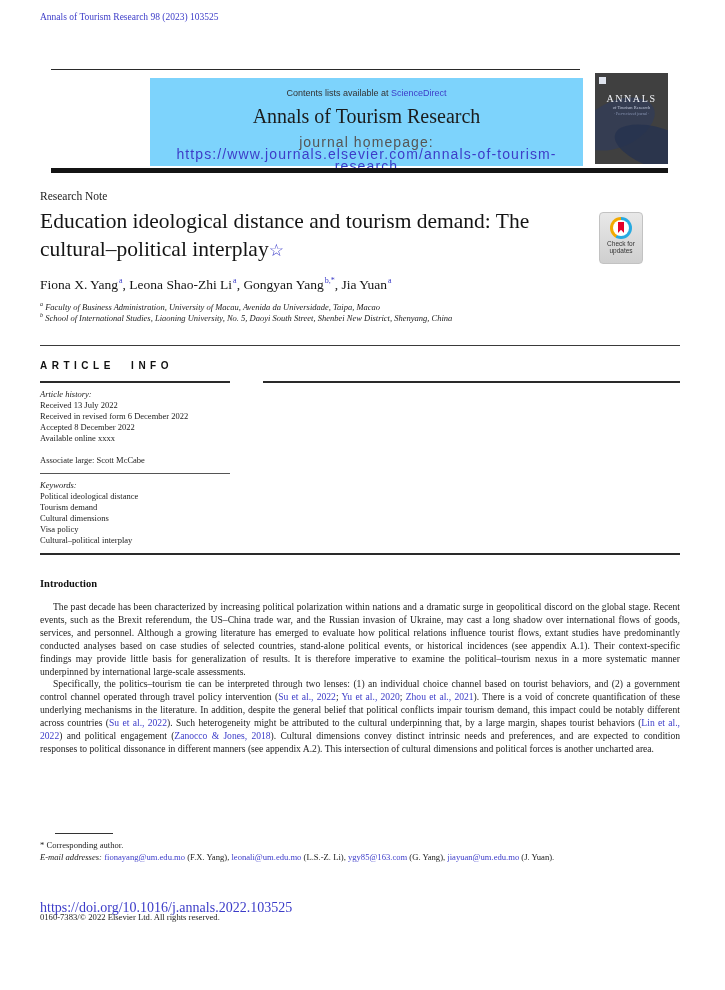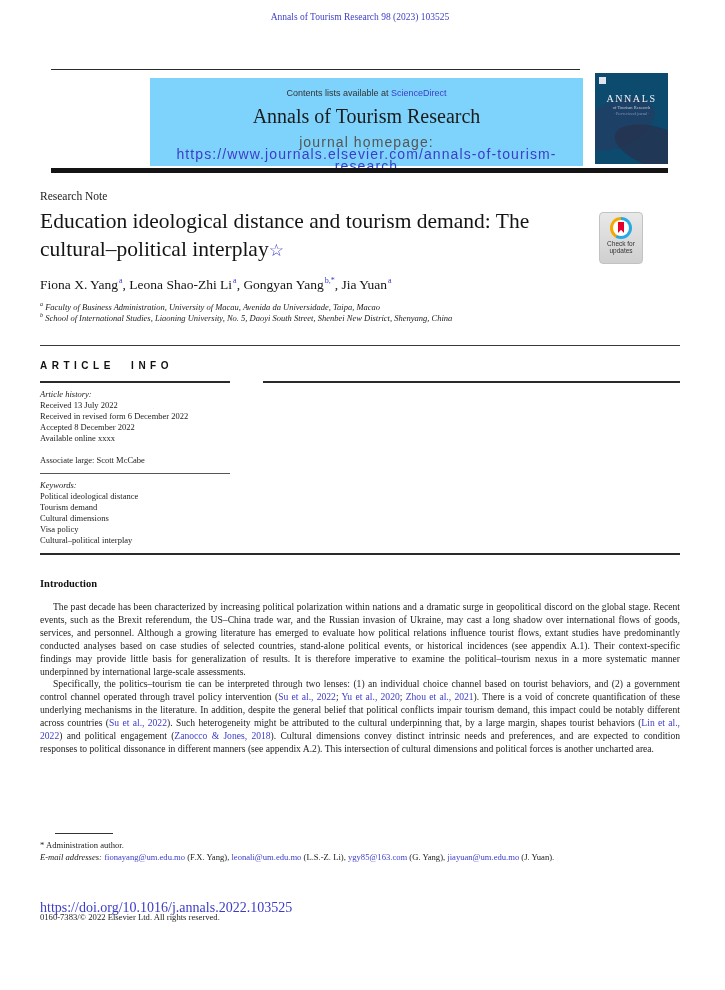--- a/index.html
+++ b/index.html
@@ -1,41 +1,41 @@
 <!DOCTYPE html>
 <html><head>
 <meta charset="utf-8">
 <style>
   html,body{margin:0;padding:0;background:#888;}
   .page{position:relative;width:725px;height:990px;background:#ffffff;margin:0 auto;
         font-family:"Liberation Serif", serif;color:#1c1c1c;overflow:hidden;}
 
   
-  .top-cite{position:absolute;top:12px;left:40px;width:640px;text-align:center;
+  .top-cite{position:absolute;top:12px;left:40px;width:640px;text-align:left;
             font-size:9.5px;color:#3c3cc8;}
 
   
   .rule-thin{position:absolute;top:69px;left:51px;width:529px;height:1px;background:#2a2a2a;}
   .rule-thick{position:absolute;top:168px;left:51px;width:617px;height:5px;background:#141414;}
 
   .elsevier{position:absolute;top:74px;left:51px;width:82px;height:92px;text-align:center;}
   .elsevier svg{display:block;margin:0 auto;}
   .els-word{font-family:"Liberation Serif",serif;font-size:15px;color:#ef8c1a;
             letter-spacing:0.5px;margin-top:-2px;}
 
   .mast-panel{position:absolute;top:78px;left:150px;width:433px;height:88px;background:#7dd3fc;
               text-align:center;}
   .contents-line{margin-top:10px;font-family:"Liberation Sans",sans-serif;font-size:9px;color:#333;}
   .jtitle{margin-top:7px;font-size:20px;color:#1b1b1b;}
   .homepage{margin:8px auto 0;width:420px;font-family:"Liberation Sans",sans-serif;
             font-size:14px;letter-spacing:1.1px;line-height:12px;color:#555;overflow-wrap:break-word;}
 
   .link{color:#3c3cc8;cursor:pointer;}
 
-  .cover{position:absolute;top:73px;left:595px;width:73px;height:91px;background:#0c4a6e;
+  .cover{position:absolute;top:73px;left:595px;width:73px;height:91px;background:#404040;
          overflow:hidden;text-align:center;}
   .cover .swirl1{position:absolute;top:28px;left:-18px;width:80px;height:46px;background:#2c3b60;
                  border-radius:50%;transform:rotate(-24deg);opacity:.55;}
   .cover .swirl2{position:absolute;top:55px;left:18px;width:90px;height:40px;background:#25324f;
                  border-radius:50%;transform:rotate(18deg);opacity:.8;}
   .cover-mark{position:absolute;top:4px;left:4px;width:7px;height:7px;background:#dfe4ee;}
   .cover-topline{position:absolute;top:5px;left:16px;width:52px;font-size:3px;color:#8d9ab9;
                  text-align:justify;letter-spacing:.4px;}
   .cover-title{position:relative;margin-top:20px;font-size:10px;letter-spacing:1.6px;color:#f2f4f8;}
   .cover-sub{position:relative;font-size:4.5px;color:#c3cbdd;margin-top:1px;}
@@ -166,20 +166,20 @@
   <div class="rule-full-2"></div>
 
   <div class="intro-head">Introduction</div>
   <div class="body-text">
     <p><span>The past decade has been characterized by increasing political polarization within nations and a dramatic surge in geopolitical discord on the global stage. Recent events, such as the Brexit referendum, the US–China trade war, and the Russian invasion of Ukraine, may cast a long shadow over international flows of goods, services, and personnel. Although a growing literature has emerged to evaluate how political relations influence tourist flows, extant studies have predominantly conducted analyses based on case studies of selected countries, stand-alone political events, or historical incidences (see appendix A.1). Their context-specific findings may provide little basis for generalization of results. It is therefore imperative to examine the political–tourism nexus in a more systematic manner underpinned by international large-scale assessments.</span></p>
     <p><span>Specifically, the politics–tourism tie can be interpreted through two lenses: (1) an individual choice channel based on tourist behaviors, and (2) a government control channel operated through travel policy intervention (</span><span class="cite">Su et al., 2022</span><span>; </span><span class="cite">Yu et al., 2020</span><span>; </span><span class="cite">Zhou et al., 2021</span><span>). There is a void of concrete quantification of these underlying mechanisms in the literature. In addition, despite the general belief that political conflicts impair tourism demand, this impact could be notably different across countries (</span><span class="cite">Su et al., 2022</span><span>). Such heterogeneity might be attributed to the cultural underpinning that, by a large margin, shapes tourist behaviors (</span><span class="cite">Lin et al., 2022</span><span>) and political engagement (</span><span class="cite">Zanocco &amp; Jones, 2018</span><span>). Cultural dimensions convey distinct intrinsic needs and preferences, and are expected to condition responses to political dissonance in different manners (see appendix A.2). This intersection of cultural dimensions and political forces is another uncharted area.</span></p>
   </div>
 
   <div class="fn-rule"></div>
   <div class="footnotes">
-    <p class="fn">* Administration author.</p>
+    <p class="fn">* Corresponding author.</p>
     <p class="fn"><span class="fn-ital">E-mail addresses: </span><span class="cite">fionayang@um.edu.mo</span><span> (F.X. Yang), </span><span class="cite">leonali@um.edu.mo</span><span> (L.S.-Z. Li), </span><span class="cite">ygy85@163.com</span><span> (G. Yang), </span><span class="cite">jiayuan@um.edu.mo</span><span> (J. Yuan).</span></p>
   </div>
 
   <div class="doi">https://doi.org/10.1016/j.annals.2022.103525</div>
   <div class="copyright">0160-7383/© 2022 Elsevier Ltd. All rights reserved.</div>
 
 </div>
 
 </body></html>

